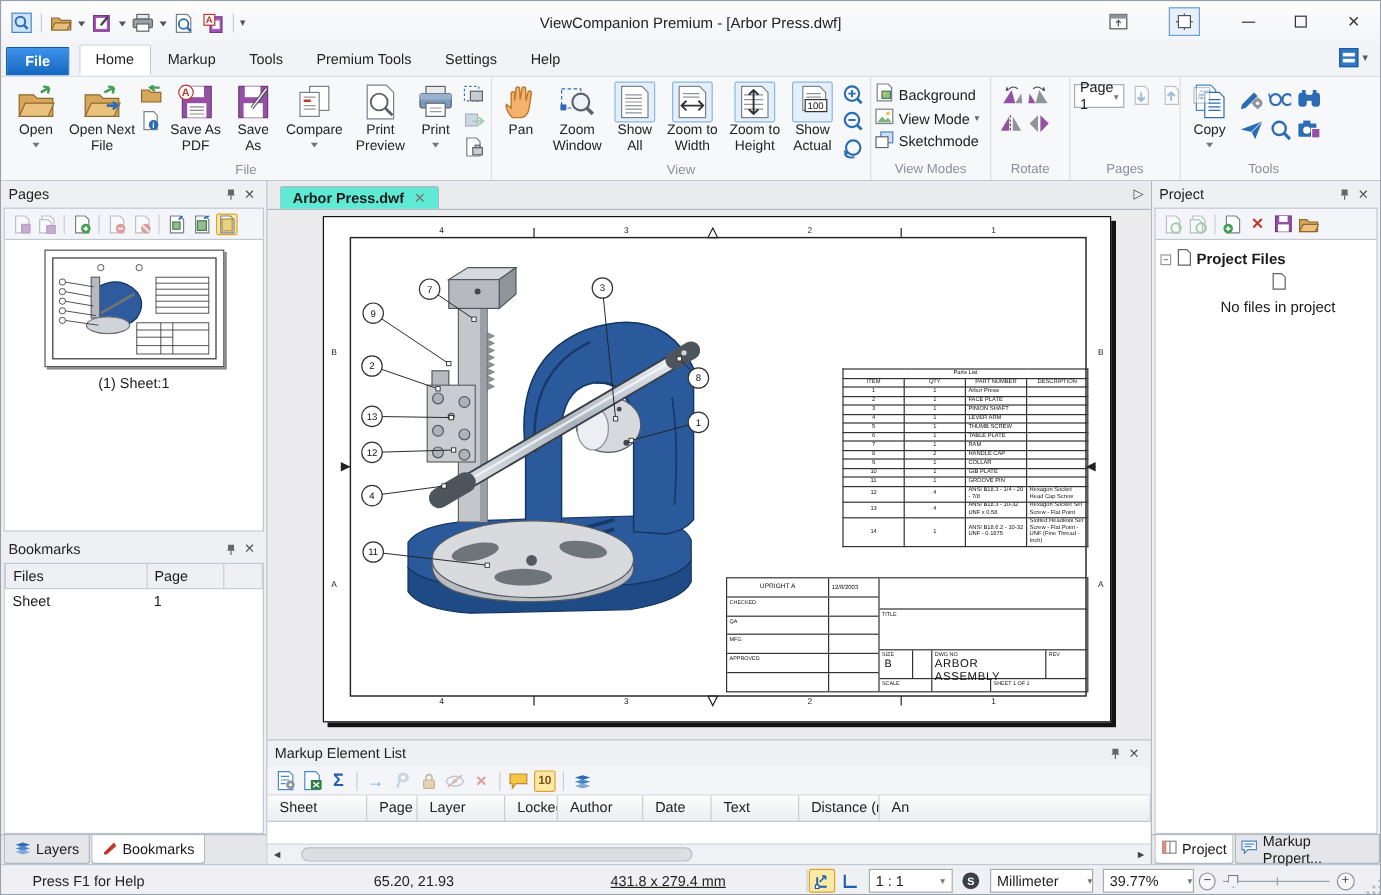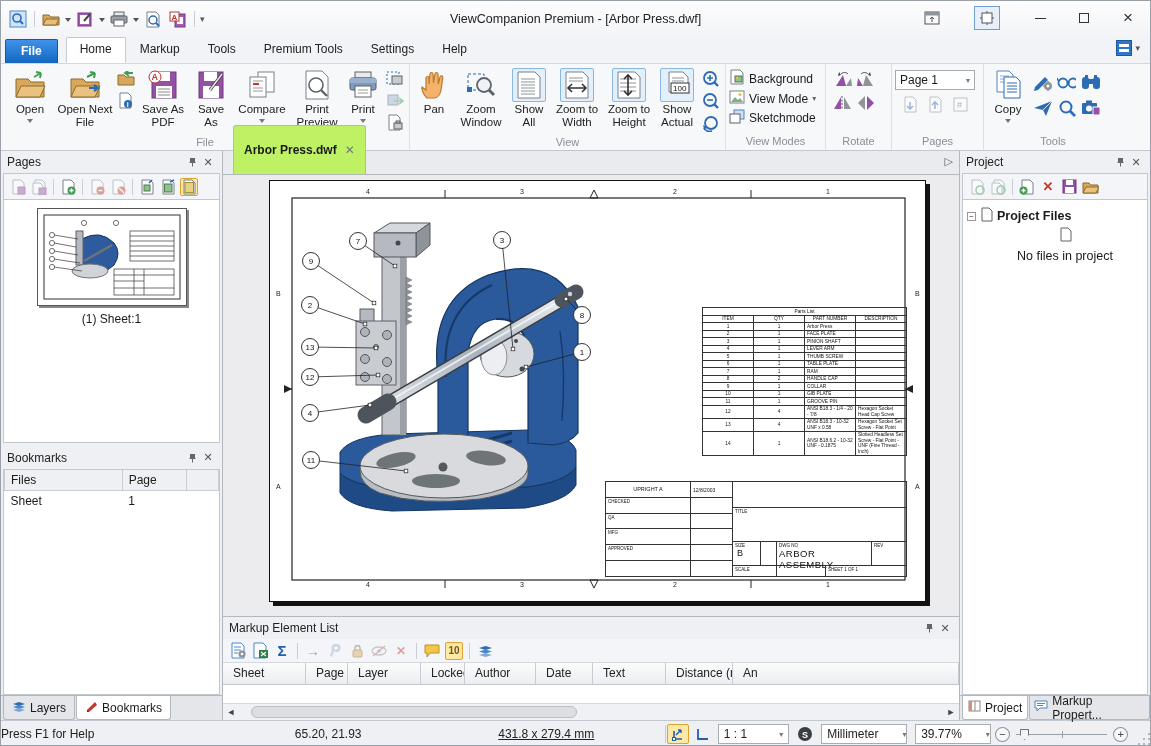--- a/index.html
+++ b/index.html
@@ -54,21 +54,21 @@
   .thumbcap{ margin-top:6px; font-size:12px;}
   .bmtable{ width:100%; border-collapse:collapse; font-size:12px;}
   .bmtable th{ background:#eef0f3; border:1px solid #c9cdd3; border-top:none; font-weight:normal; text-align:left; padding:3px 6px;}
   .bmtable td{ padding:3px 6px;}
   .side-tabs{ height:25px; display:flex; align-items:stretch; background:#e4e6ea; border-top:1px solid #b3b8bf; padding-left:2px; gap:1px;}
   .stab{ display:flex; align-items:center; gap:4px; padding:0 8px; font-size:12px; border:1px solid #b3b8bf; border-top:none; background:#e4e6ea; border-radius:0 0 3px 3px;}
   .stab.active{ background:#fff;}
   
   .center{ flex:1; display:flex; flex-direction:column; min-width:0;}
   .doctabs{ height:24px; background:#e9ebee; border-bottom:1px solid #b3b8bf; display:flex; align-items:flex-end; padding-left:10px; position:relative;}
-  .doctab{ background:#bef264; border:1px solid #b3b8bf; border-bottom:none; border-radius:3px 3px 0 0; padding:17px 10px; font-weight:bold; font-size:12px; display:flex; gap:8px; align-items:center;}
+  .doctab{ background:#5eead4; border:1px solid #b3b8bf; border-bottom:none; border-radius:3px 3px 0 0; padding:2px 10px; font-weight:bold; font-size:12px; display:flex; gap:8px; align-items:center;}
   .doctab .x{ color:#777; font-weight:normal;}
   .tab-scroll{ position:absolute; right:6px; top:4px; color:#555; font-size:11px;}
   .canvas{ position:relative; height:441px; background:#ececee; overflow:hidden;}
   .sheet{ position:absolute; left:46px; top:5px; width:657px; height:422px; background:#fff; border:1px solid #111; box-shadow:4px 4px 0 #131313;}
   .sheet svg{ position:absolute; left:0; top:0;}
   
   .plist{ position:absolute; left:432px; top:126px; width:205px; border-collapse:collapse; font-size:4.8px; line-height:1.15; color:#111; table-layout:fixed;}
   .plist th,.plist td{ border:0.5px solid #333; padding:0.5px 2px; font-weight:normal; overflow:hidden;}
   .plist td:first-child,.plist td:nth-child(2){ text-align:center;}
   .plist .tl{ text-align:center;}
@@ -103,21 +103,21 @@
   .harrow{ width:16px; text-align:center; color:#444; font-size:9px;}
   .htrack{ flex:1; height:12px; position:relative;}
   .hthumb{ position:absolute; left:12px; width:326px; top:0; height:12px; background:#dcdee2; border:1px solid #b9bdc4; border-radius:6px;}
   
   .ptree{ padding:6px 4px; font-size:12.5px;}
   .ptree .row{ display:flex; align-items:center; gap:4px; padding:1px 0;}
   .ptree .row.child{ padding-left:20px;flex-direction:column;}
   .expander{ width:9px; height:9px; border:1px solid #999; display:flex; align-items:center; justify-content:center; font-size:8px; line-height:7px; color:#333; background:#fff;}
   
   .statusbar{ height:27px; background:#eef0f3; border-top:1px solid #c3c8cf; display:flex; align-items:center; font-size:12px; color:#222;}
-  .st-help{ width:230px; }
+  .st-help{ width:230px; margin-left:26px;}
   .st-coords{ width:200px; text-align:center;}
   .st-size{ width:240px; text-align:center;text-decoration:underline;}
   .st-sep{ width:1px; height:18px; background:#c9cdd3;}
   .st-ico{ width:22px; height:20px; display:flex; align-items:center; justify-content:center; margin:0 1px;}
   .st-combo{ background:#fff; border:1px solid #a7acb3; height:20px; display:flex; align-items:center; justify-content:space-between; padding:0 5px; margin:0 4px;gap:24px;}
   .szoombtn{ width:15px; height:15px; border:1px solid #8e939a; border-radius:50%; display:flex; align-items:center; justify-content:center; font-size:11px; color:#444; background:#f6f7f9;}
   .slider{ width:92px; height:14px; position:relative; margin:0 6px;}
   .slider .track{ position:absolute; left:0; right:0; top:7px; height:1px; background:#9aa0a8;}
   .slider .mid{ position:absolute; left:50%; top:4px; width:1px; height:7px; background:#9aa0a8;}
   .slider .thumb{ position:absolute; left:4px; top:2px; width:9px; height:11px; background:#f2f3f6; border:1px solid #6f747b; clip-path:polygon(0 0,100% 0,100% 55%,50% 100%,0 55%);}
@@ -527,21 +527,21 @@
               <path d="M2 9h16" stroke="none"></path>
               <path d="M9 2L2 9l7 7z" fill="#8f949a"></path>
               <path d="M11 2l7 7-7 7z" fill="#9550a5"></path>
             </svg>
           </div>
       </div>
       <div class="rlabel">Rotate</div>
     </div>
 
     <div class="rgroup" style="width:92px;">
-      <div class="rbody" style="flex-direction:column; gap:5px; padding-top:4px;">
+      <div class="rbody" style="flex-direction:row; gap:5px; padding-top:4px;">
         <div class="combo" style="width:80px;">
           <span>Page 1</span>
             <span style="font-size:8px;color:#777;">▾</span>
         </div>
         <div style="display:flex; gap:6px; justify-content:center; width:80px;">
           <div class="mini dim">
               <svg width="15" height="17">
                 <path d="M2 1h8l3 3v12H2z" fill="#fff" stroke="#7a8088"></path>
                 <path d="M7 6v7m-3-3l3 3 3-3" stroke="#2b6cb5" fill="none" stroke-width="1.6"></path>
               </svg>

